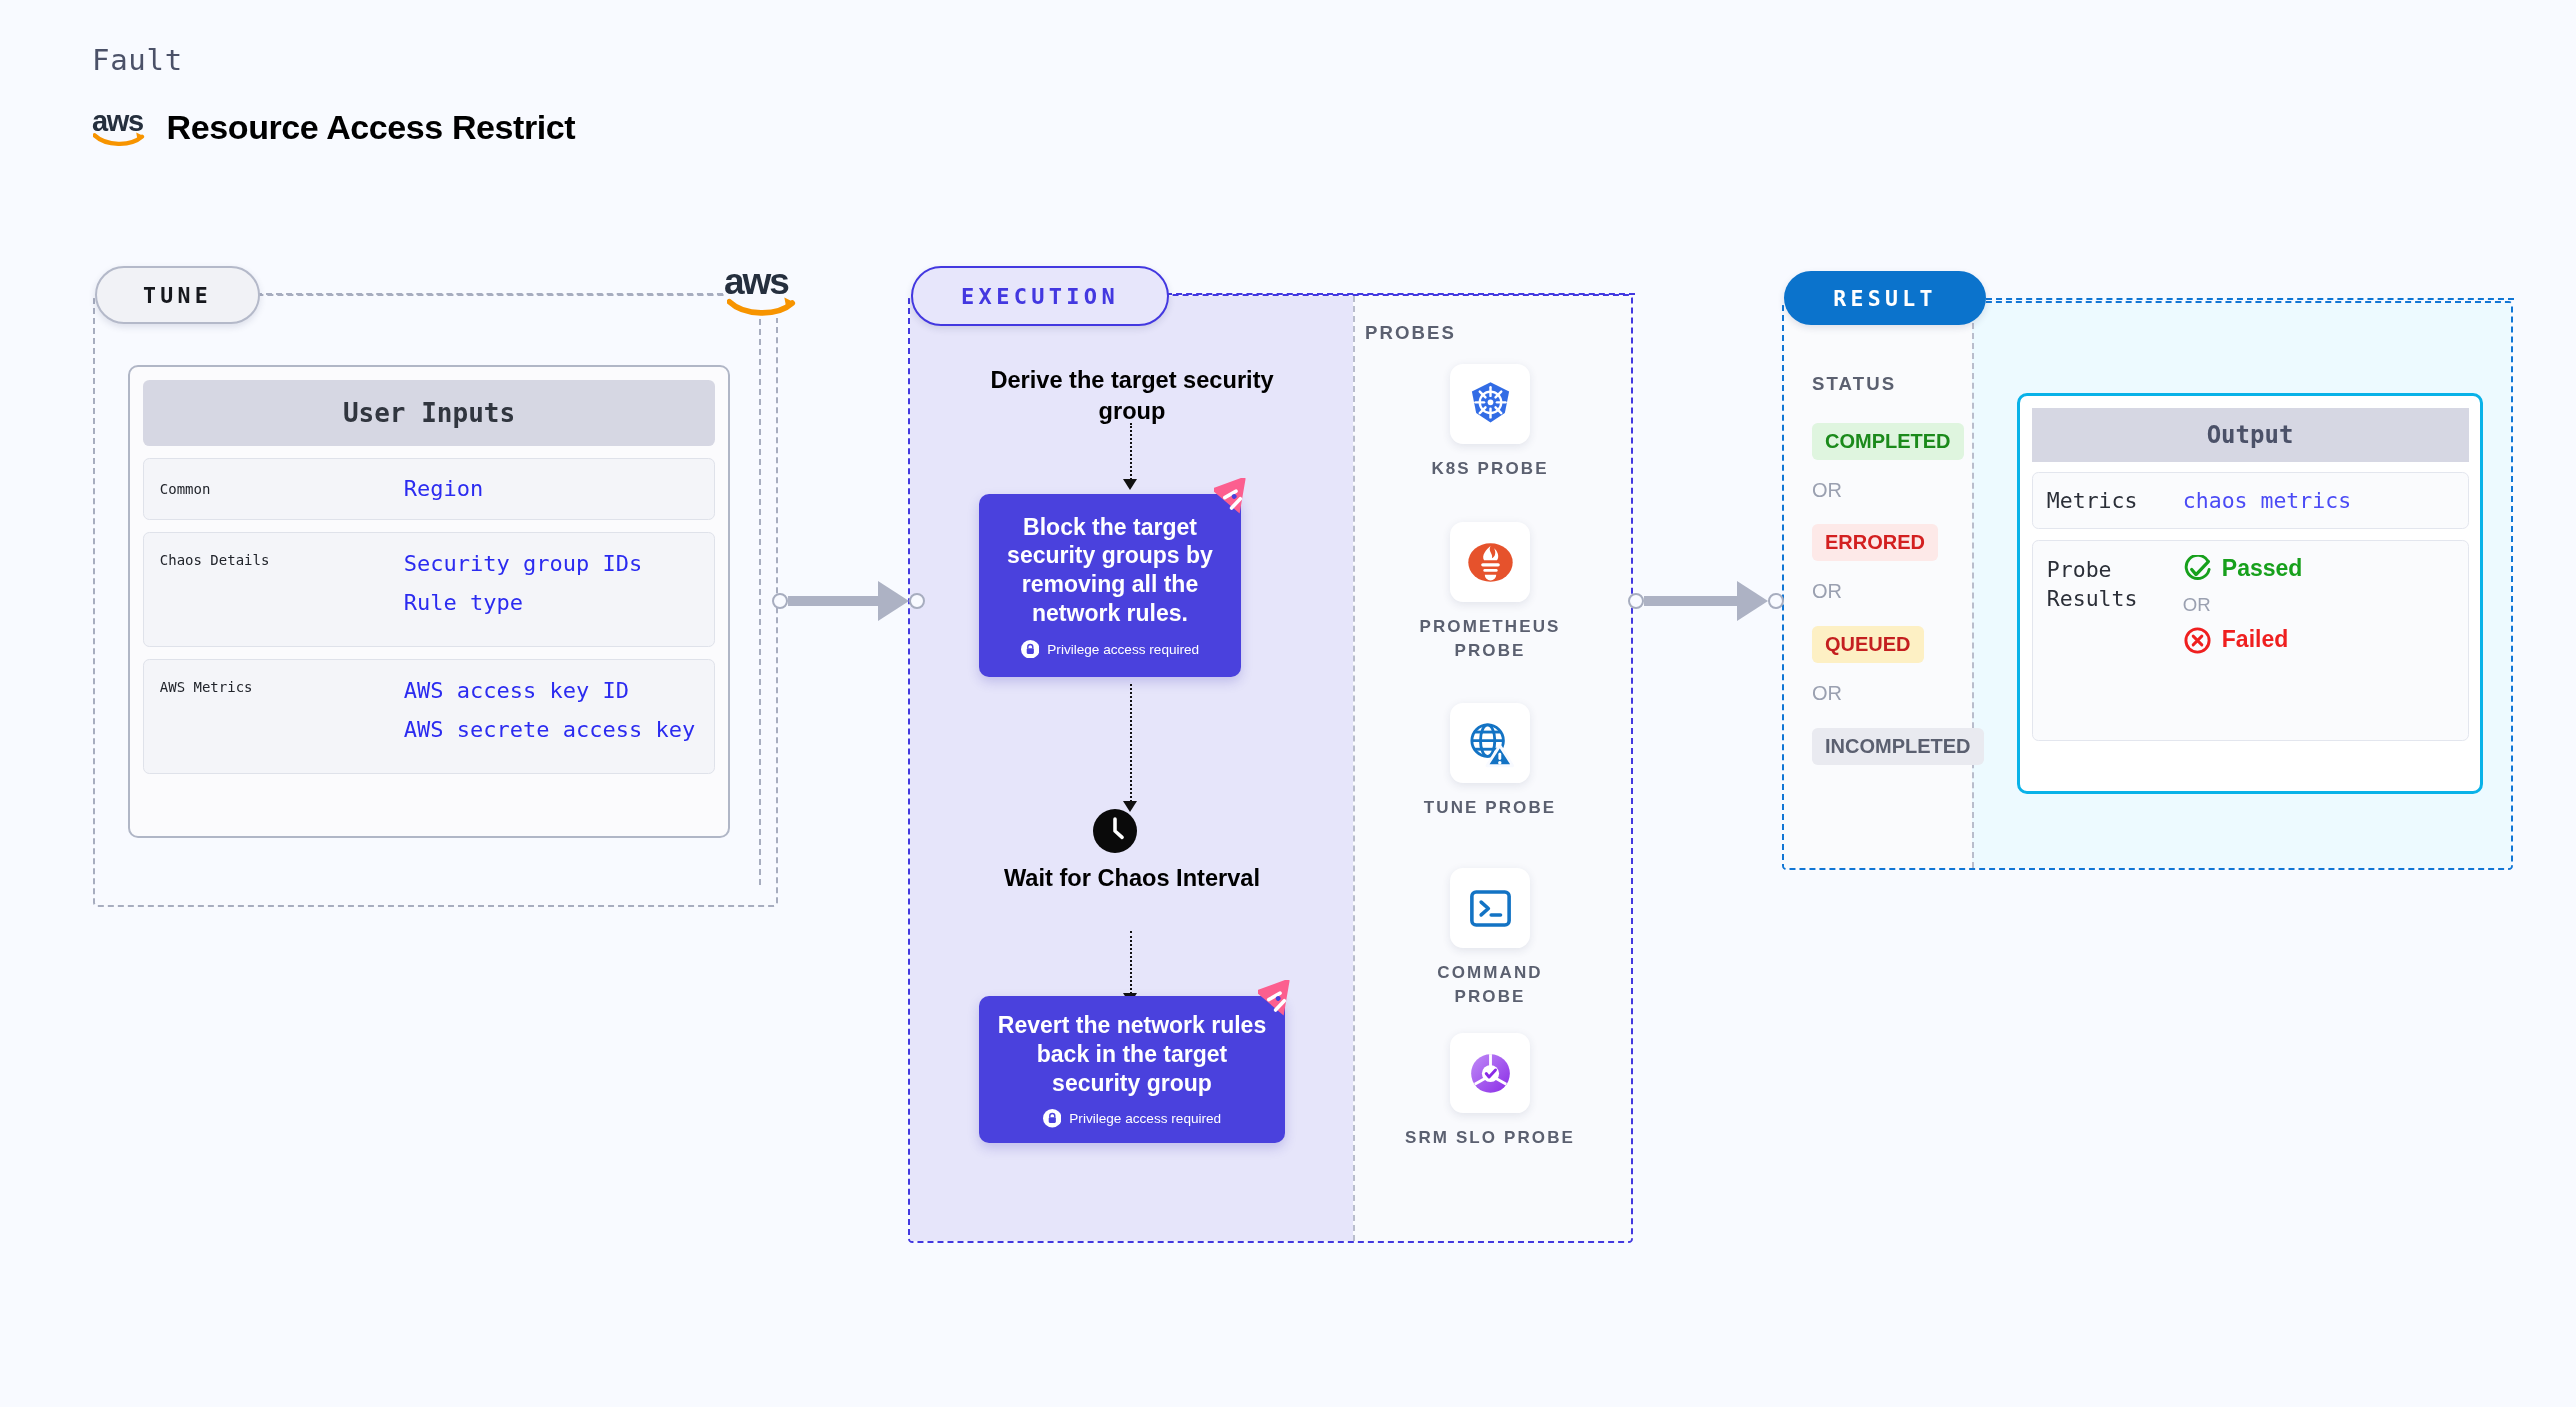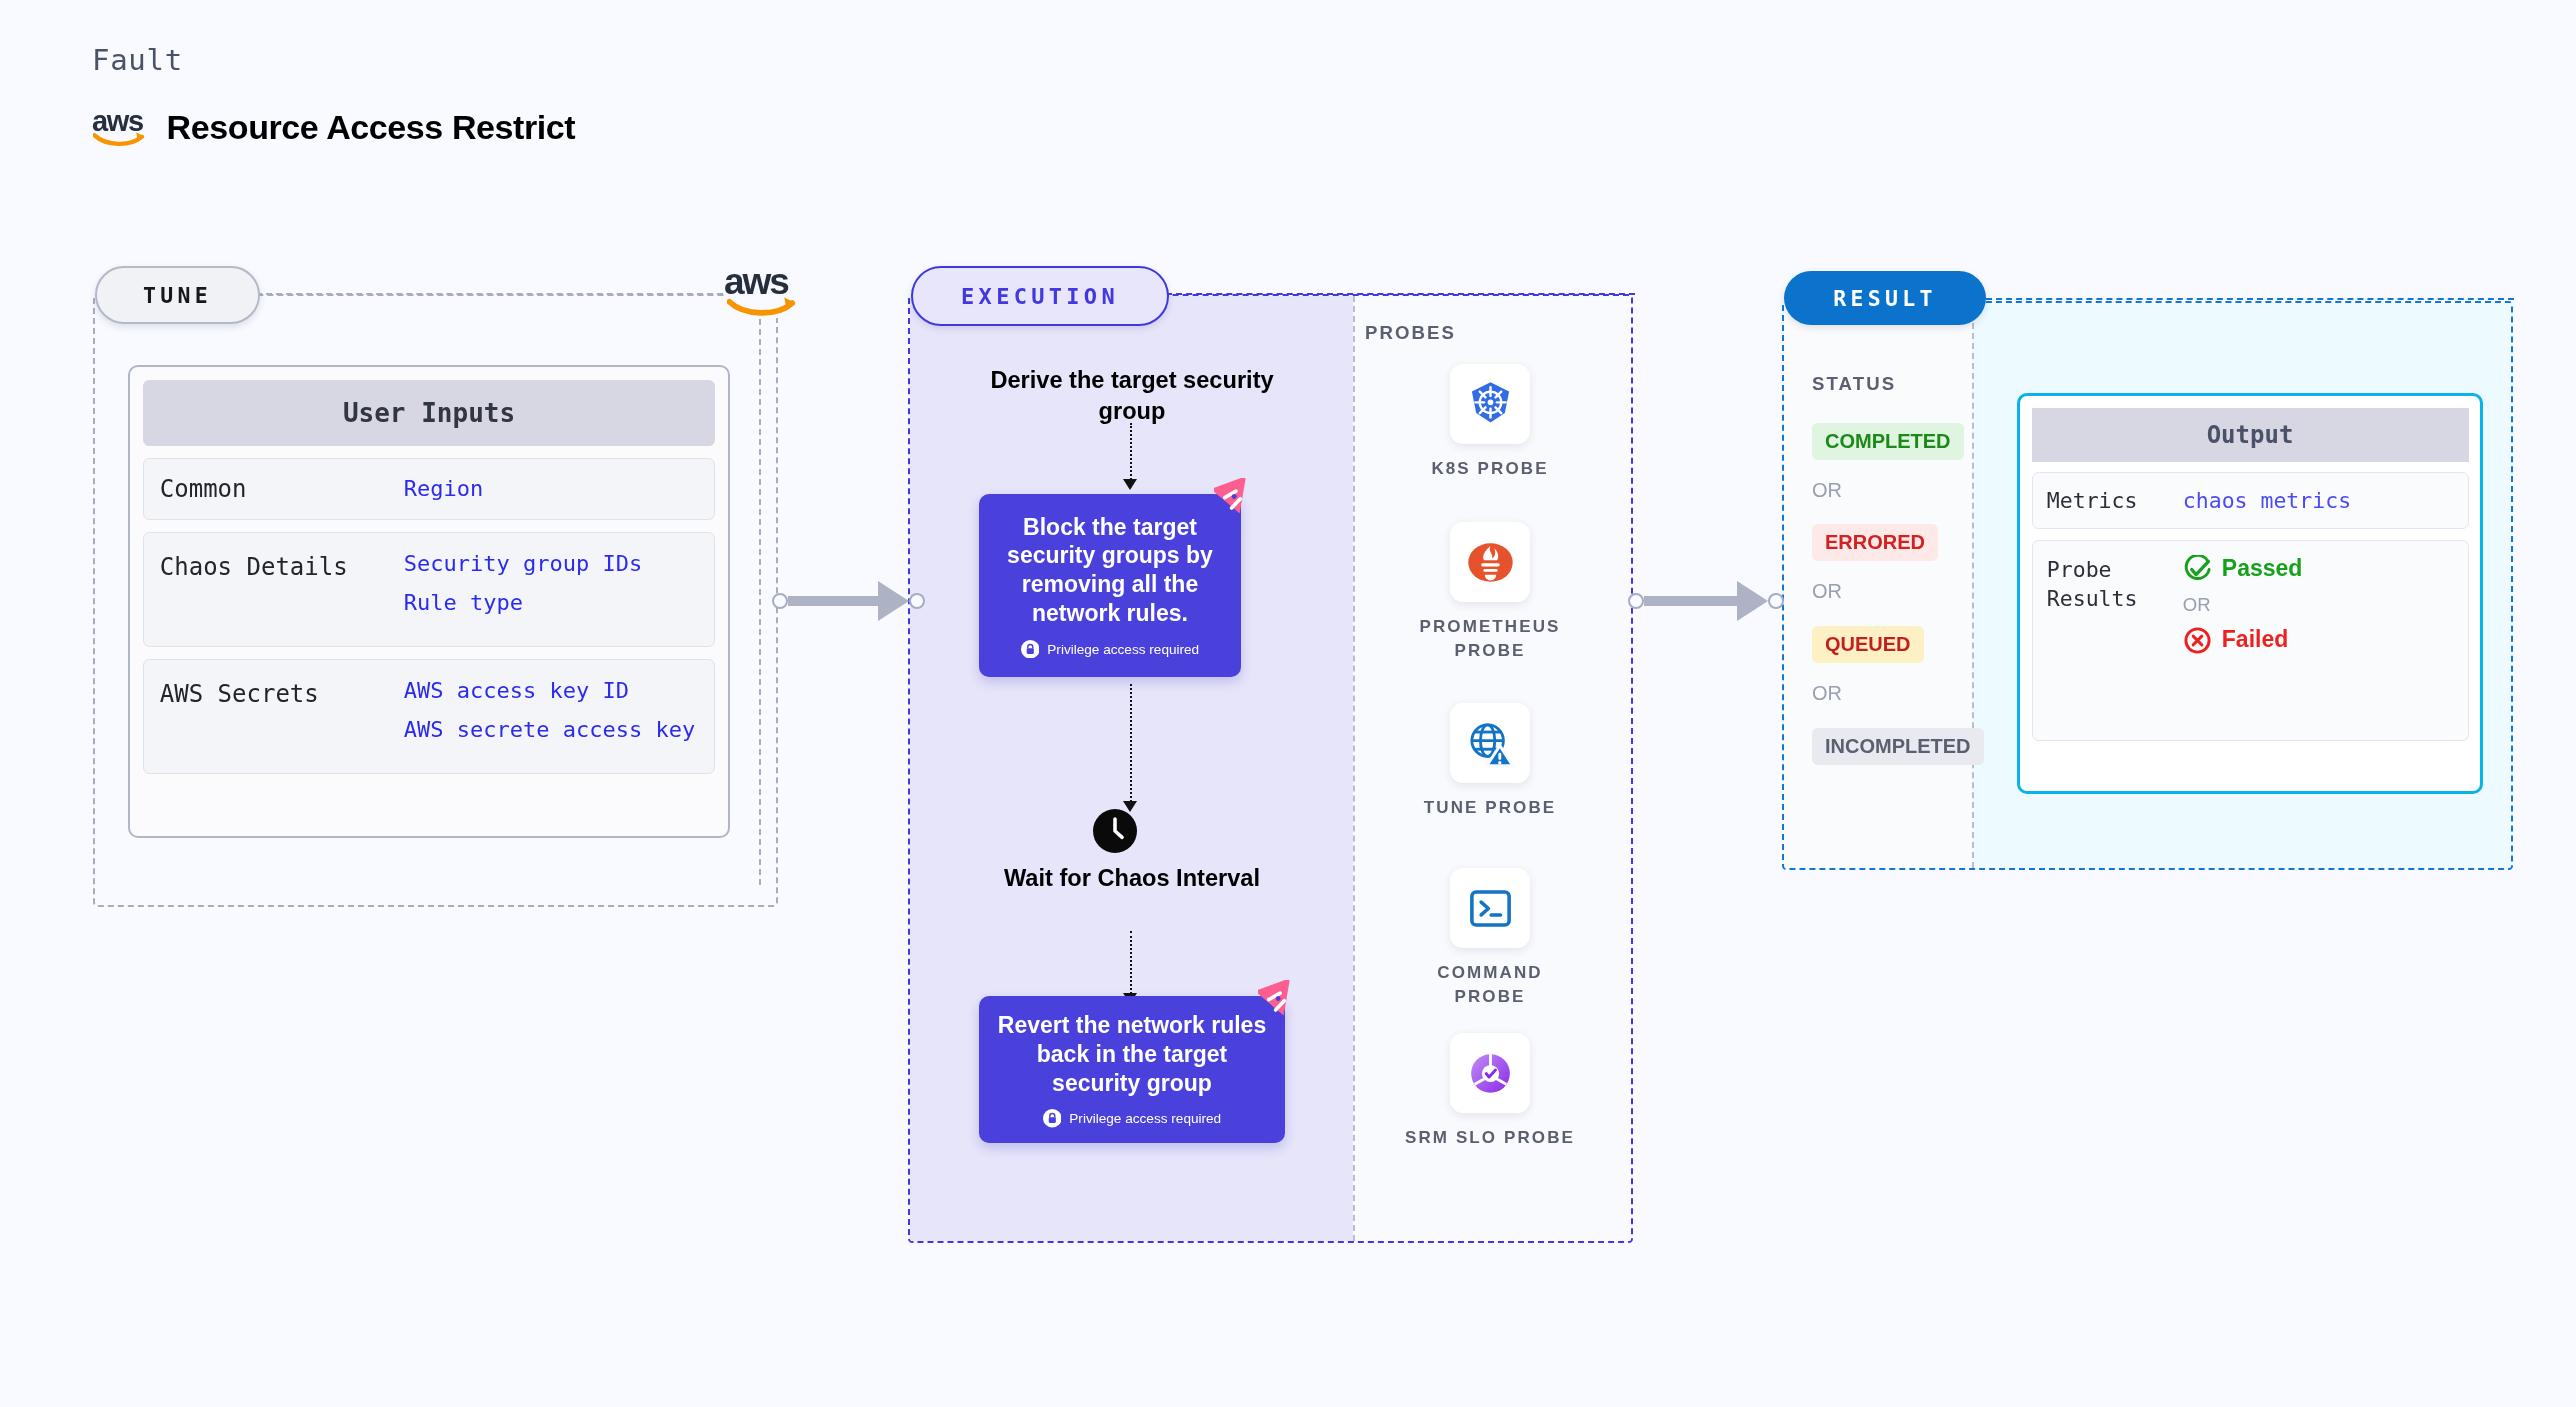--- a/index.html
+++ b/index.html
@@ -45,21 +45,21 @@
     border-left:2.1px dashed #a7adbf;}
 
   #user-inputs-card{position:absolute;left:128px;top:365px;width:602px;height:473px;
     background:#fbfbfd;border:2.1px solid #b0b6c6;border-radius:10px;box-sizing:border-box;padding:13px;}
   #user-inputs-header{height:66px;background:#d6d7e3;border-radius:6.4px;
     display:flex;align-items:center;justify-content:center;
     font-family:"DejaVu Sans Mono","Liberation Mono",monospace;
     font-size:26px;font-weight:700;color:#31363f;}
   .ui-row{margin-top:12px;background:#f4f5f9;border:1.4px solid #dfe2ea;border-radius:6.4px;
     display:flex;padding:17px 15.8px;box-sizing:border-box;}
-  .ui-key{font-family:"DejaVu Sans Mono","Liberation Mono",monospace;font-size:24px;
+  .ui-key{font-family:"DejaVu Sans Mono","Liberation Mono",monospace;font-size:14px;
     color:#21242b;width:244px;flex:none;line-height:1.45;}
   .ui-vals{display:flex;flex-direction:column;gap:11.5px;}
   .ui-val{font-family:"DejaVu Sans Mono","Liberation Mono",monospace;font-size:22px;
     color:#2b2bf0;line-height:1.25;}
   #ui-row-0{height:62px;align-items:center;}
   #ui-row-1{height:115px;}
   #ui-row-2{height:115px;}
 
   
   #exec-panel{position:absolute;left:908px;top:294px;width:725px;height:949px;
@@ -182,21 +182,21 @@
 
   <div class="ui-row" id="ui-row-1">
     <div class="ui-key">Chaos Details</div>
     <div class="ui-vals">
       <div class="ui-val">Security group IDs</div>
       <div class="ui-val">Rule type</div>
     </div>
   </div>
 
   <div class="ui-row" id="ui-row-2">
-    <div class="ui-key">AWS Secrets</div>
+    <div class="ui-key">AWS Metrics</div>
     <div class="ui-vals">
       <div class="ui-val">AWS access key ID</div>
       <div class="ui-val">AWS secrete access key</div>
     </div>
   </div>
 </div>
 
 <div class="conn" style="left:772px;top:584px;">
   <div class="dot"></div>
   <div class="shaft" style="width:90px;"></div>

